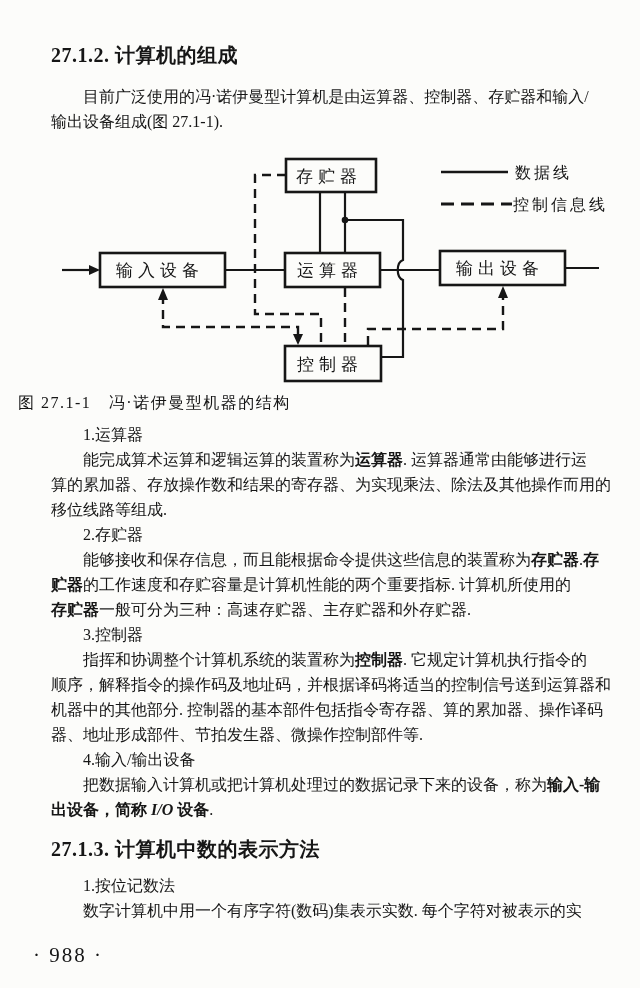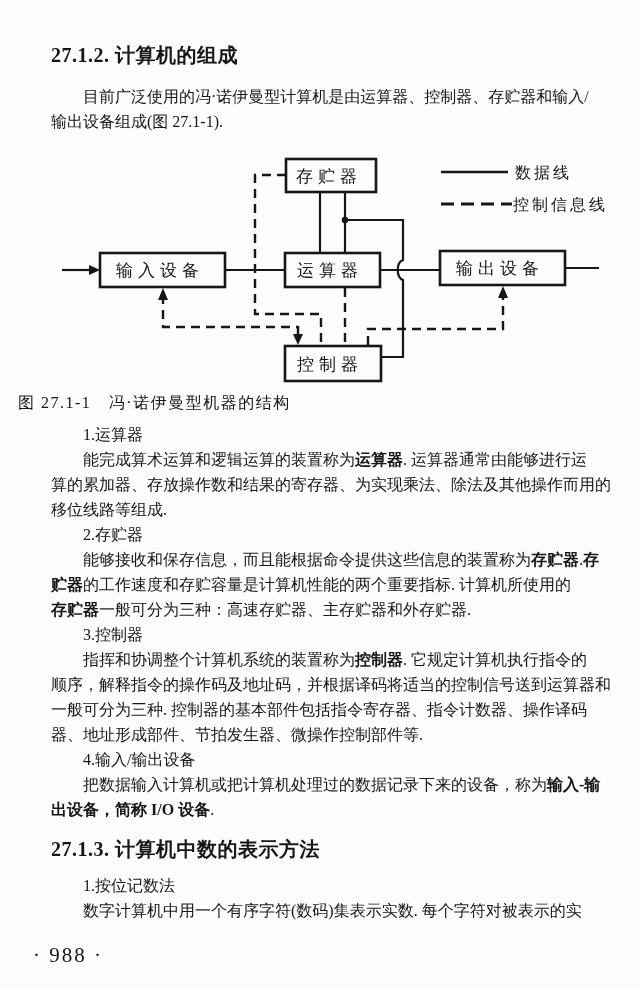--- a/index.html
+++ b/index.html
@@ -8,21 +8,21 @@
     background:#fcfcfa;color:#161616;
     font-family:"Liberation Serif","DejaVu Serif",serif;
   }
   .content{padding:0 8px 0 51px}
   .h1{font-size:20px;font-weight:600;letter-spacing:.5px;padding-top:42px;white-space:nowrap}
   .h2{font-size:20px;font-weight:600;letter-spacing:.5px;margin:14px 0 10px 0;white-space:nowrap}
   .intro{margin-top:15px}
   .line{font-size:16px;line-height:25px;white-space:nowrap}
   .indent{padding-left:32px}
   .b{font-weight:700}
-  .i{}
+  .i{font-style:italic}
   .sec-head{font-weight:400}
   .figure{position:relative;width:640px;height:250px;margin:8px 0 0 -33px}
   .figure svg{display:block}
   .caption{font-size:16px;letter-spacing:1.5px;text-align:left;margin:0 7px 8px -33px;width:640px;line-height:22px}
   .svg-label{font-family:"Liberation Serif","DejaVu Serif",serif;font-size:17px;letter-spacing:5px;fill:#161616}
   .svg-legend{font-family:"Liberation Serif","DejaVu Serif",serif;font-size:16px;letter-spacing:3px;fill:#161616}
   .pagenum{position:absolute;left:33px;bottom:20px;font-size:21px;letter-spacing:2px}
 </style>
 </head>
 <body>
@@ -100,21 +100,21 @@
     <div class="line indent sec-head">2.存贮器</div>
     <div class="line indent"><span>能够接收和保存信息，而且能根据命令提供这些信息的装置称为</span><span class="b">存贮器</span><span>.</span><span class="b">存</span></div>
     <div class="line"><span class="b">贮器</span><span>的工作速度和存贮容量是计算机性能的两个重要指标.   计算机所使用的</span></div>
     <div class="line"><span class="b">存贮器</span><span>一般可分为三种：高速存贮器、主存贮器和外存贮器.</span></div>
   </div>
 
   <div>
     <div class="line indent sec-head">3.控制器</div>
     <div class="line indent"><span>指挥和协调整个计算机系统的装置称为</span><span class="b">控制器</span><span>.  它规定计算机执行指令的</span></div>
     <div class="line">顺序，解释指令的操作码及地址码，并根据译码将适当的控制信号送到运算器和</div>
-    <div class="line">一般可分为三种.  控制器的基本部件包括指令寄存器、指令计数器、操作译码</div>
+    <div class="line">机器中的其他部分.  控制器的基本部件包括指令寄存器、算的累加器、操作译码</div>
     <div class="line">器、地址形成部件、节拍发生器、微操作控制部件等.</div>
   </div>
 
   <div>
     <div class="line indent sec-head">4.输入/输出设备</div>
     <div class="line indent"><span>把数据输入计算机或把计算机处理过的数据记录下来的设备，称为</span><span class="b">输入-输</span></div>
     <div class="line"><span class="b">出设备，简称 </span><span class="b i">I/O</span><span class="b"> 设备</span><span>.</span></div>
   </div>
 
   <div class="h2">27.1.3. 计算机中数的表示方法</div>

